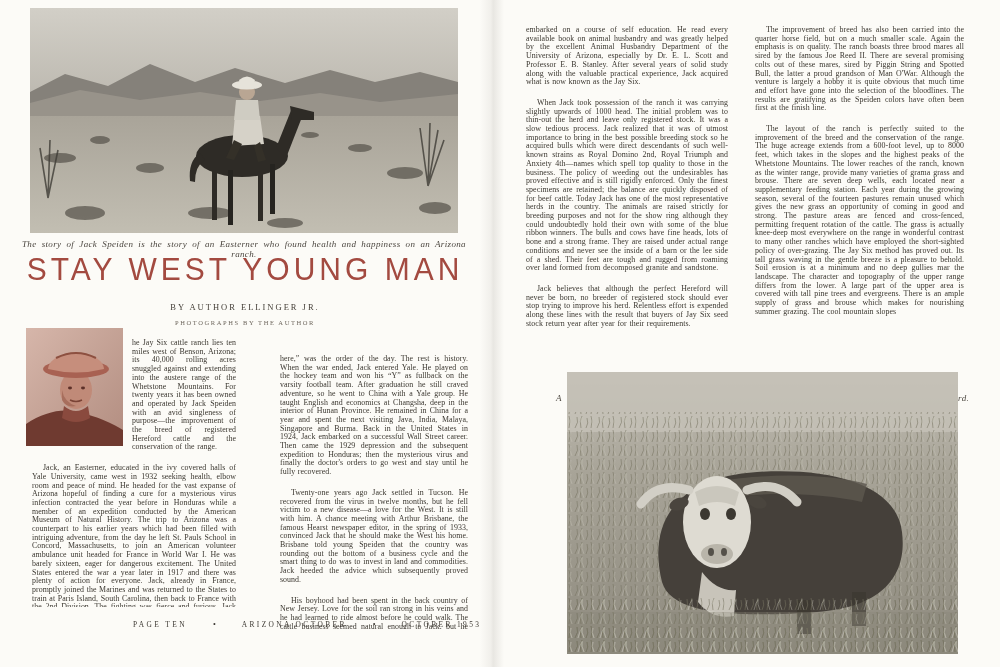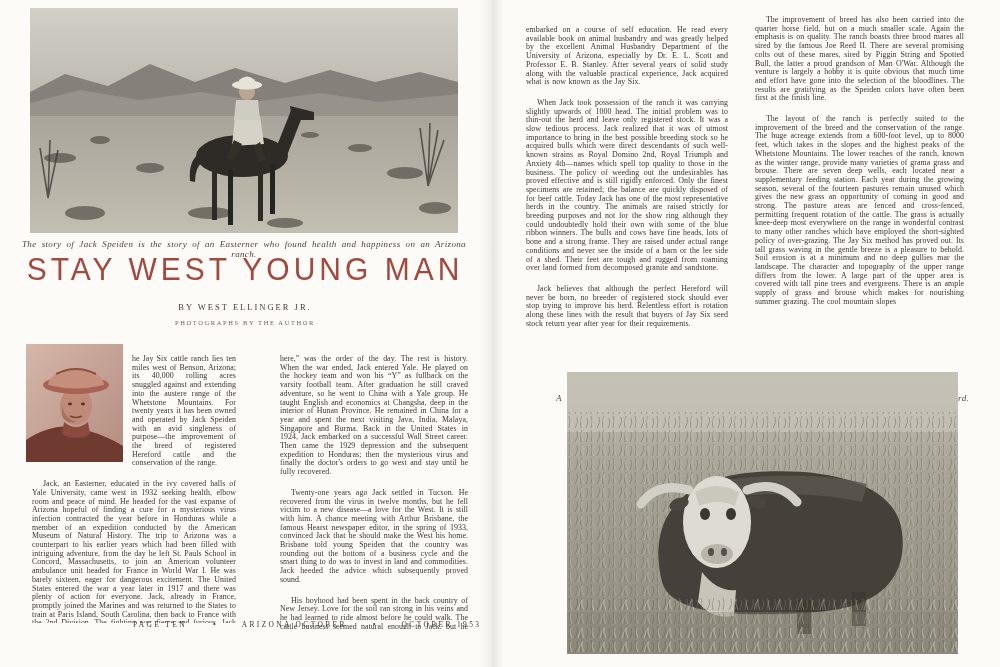--- a/index.html
+++ b/index.html
@@ -47,24 +47,24 @@
     left:25px;top:319px;width:440px;text-align:center;
     font-size:6.5px;letter-spacing:1.6px;color:#6e675e;
   }
   
   .col{
     font-size:7.9px;line-height:8.7px;text-align:justify;
     letter-spacing:.05px;word-spacing:.6px;overflow:hidden;
   }
   .col p{margin:12px;text-indent:11px;}
   .col p.cont{text-indent:0;}
-  .lp-col1{left:20px;top:343px;width:228px;height:280px;}
+  .lp-col1{left:20px;top:327px;width:228px;height:280px;}
   .lp-col2{left:268px;top:343px;width:212px;height:286px;font-family:Liberation Serif, serif;}
   .rp-col1{left:514px;top:14px;width:226px;height:334px;}
-  .rp-col2{left:743px;top:4px;width:233px;height:334px;}
+  .rp-col2{left:743px;top:14px;width:233px;height:334px;}
   
   .footer{
     left:133px;top:620px;display:flex;align-items:center;gap:26px;
     font-size:7.4px;letter-spacing:2.4px;color:#3d3933;white-space:nowrap;text-align:center;
   }
   .footer .dot{font-size:8px;letter-spacing:0;}
 </style>
 </head>
 <body>
 
@@ -119,21 +119,21 @@
       <path d="M209,72 q8,-7 16,0 l-2,6 h-12 Z" fill="#e6e3da"></path>
       <polygon points="204,132 196,150 204,152 212,136" fill="#343028"></polygon>
       <polygon points="230,134 236,152 228,154 224,138" fill="#343028"></polygon>
     </g>
   </svg>
 </div>
 
 <div class="abs caption hero-caption">The story of Jack Speiden is the story of an Easterner who found health and happiness on an Arizona ranch.</div>
 
 <div class="abs title">STAY WEST YOUNG MAN</div>
-<div class="abs byline">BY WEST ELLINGER JR.</div>
+<div class="abs byline">BY AUTHOR ELLINGER JR.</div>
 <div class="abs credit">PHOTOGRAPHS BY THE AUTHOR</div>
 
 <div class="abs col lp-col1">
 
   <div class="portrait-photo">
     <svg viewBox="0 0 97 118" preserveAspectRatio="none">
       <defs>
         <linearGradient id="pbg" x1="0" y1="0" x2="1" y2="1">
           <stop offset="0" stop-color="#d6b6aa"></stop>
             <stop offset="1" stop-color="#b28d80"></stop>
@@ -158,21 +158,21 @@
 
 <div class="abs col lp-col2">
   <p class="cont">here,” was the order of the day. The rest is history. When the war ended, Jack entered Yale. He played on the hockey team and won his “Y” as fullback on the varsity football team. After graduation he still craved adventure, so he went to China with a Yale group. He taught English and economics at Changsha, deep in the interior of Hunan Province. He remained in China for a year and spent the next visiting Java, India, Malaya, Singapore and Burma. Back in the United States in 1924, Jack embarked on a successful Wall Street career. Then came the 1929 depression and the subsequent expedition to Honduras; then the mysterious virus and finally the doctor's orders to go west and stay until he fully recovered.</p>
   <p>Twenty-one years ago Jack settled in Tucson. He recovered from the virus in twelve months, but he fell victim to a new disease—a love for the West. It is still with him. A chance meeting with Arthur Brisbane, the famous Hearst newspaper editor, in the spring of 1933, convinced Jack that he should make the West his home. Brisbane told young Speiden that the country was rounding out the bottom of a business cycle and the smart thing to do was to invest in land and commodities. Jack heeded the advice which subsequently proved sound.</p>
   <p>His boyhood had been spent in the back country of New Jersey. Love for the soil ran strong in his veins and he had learned to ride almost before he could walk. The cattle business seemed natural enough to Jack, but he thought it best to break in gradually. He acquired a small registered herd of 60 cows which, with the aid of one cowboy, he ran on part of the 76 Ranch in Graham County. He concurrently</p>
 </div>
 
 <div class="abs col rp-col1">
   <p class="cont">embarked on a course of self education. He read every available book on animal husbandry and was greatly helped by the excellent Animal Husbandry Department of the University of Arizona, especially by Dr. E. L. Scott and Professor E. B. Stanley. After several years of solid study along with the valuable practical experience, Jack acquired what is now known as the Jay Six.</p>
   <p>When Jack took possession of the ranch it was carrying slightly upwards of 1000 head. The initial problem was to thin-out the herd and leave only registered stock. It was a slow tedious process. Jack realized that it was of utmost importance to bring in the best possible breeding stock so he acquired bulls which were direct descendants of such well-known strains as Royal Domino 2nd, Royal Triumph and Anxiety 4th—names which spell top quality to those in the business. The policy of weeding out the undesirables has proved effective and is still rigidly enforced. Only the finest specimens are retained; the balance are quickly disposed of for beef cattle. Today Jack has one of the most representative herds in the country. The animals are raised strictly for breeding purposes and not for the show ring although they could undoubtedly hold their own with some of the blue ribbon winners. The bulls and cows have fine heads, lots of bone and a strong frame. They are raised under actual range conditions and never see the inside of a barn or the lee side of a shed. Their feet are tough and rugged from roaming over land formed from decomposed granite and sandstone.</p>
-  <p>Jack believes that although the perfect Hereford will never be born, no breeder of registered stock should ever stop trying to improve his herd. Relentless effort is rotation along these lines with the result that buyers of Jay Six seed stock return year after year for their requirements.</p>
+  <p>Jack believes that although the perfect Hereford will never be born, no breeder of registered stock should ever stop trying to improve his herd. Relentless effort is expended along these lines with the result that buyers of Jay Six seed stock return year after year for their requirements.</p>
 </div>
 
 <div class="abs col rp-col2">
   <p>The improvement of breed has also been carried into the quarter horse field, but on a much smaller scale. Again the emphasis is on quality. The ranch boasts three brood mares all sired by the famous Joe Reed II. There are several promising colts out of these mares, sired by Piggin String and Spotted Bull, the latter a proud grandson of Man O'War. Although the venture is largely a hobby it is quite obvious that much time and effort have gone into the selection of the bloodlines. The results are gratifying as the Speiden colors have often been first at the finish line.</p>
   <p>The layout of the ranch is perfectly suited to the improvement of the breed and the conservation of the range. The huge acreage extends from a 600-foot level, up to 8000 feet, which takes in the slopes and the highest peaks of the Whetstone Mountains. The lower reaches of the ranch, known as the winter range, provide many varieties of grama grass and brouse. There are seven deep wells, each located near a supplementary feeding station. Each year during the growing season, several of the fourteen pastures remain unused which gives the new grass an opportunity of coming in good and strong. The pasture areas are fenced and cross-fenced, permitting frequent rotation of the cattle. The grass is actually knee-deep most everywhere on the range in wonderful contrast to many other ranches which have employed the short-sighted policy of over-grazing. The Jay Six method has proved out. Its tall grass waving in the gentle breeze is a pleasure to behold. Soil erosion is at a minimum and no deep gullies mar the landscape. The character and topography of the upper range differs from the lower. A large part of the upper area is covered with tall pine trees and evergreens. There is an ample supply of grass and brouse which makes for nourishing summer grazing. The cool mountain slopes</p>
 </div>
 
 <div class="abs caption bull-caption">A typical range bull, selected at random, shows results of Speiden's efforts to improve his herd.</div>
 
 <div class="abs photo bull-photo">

